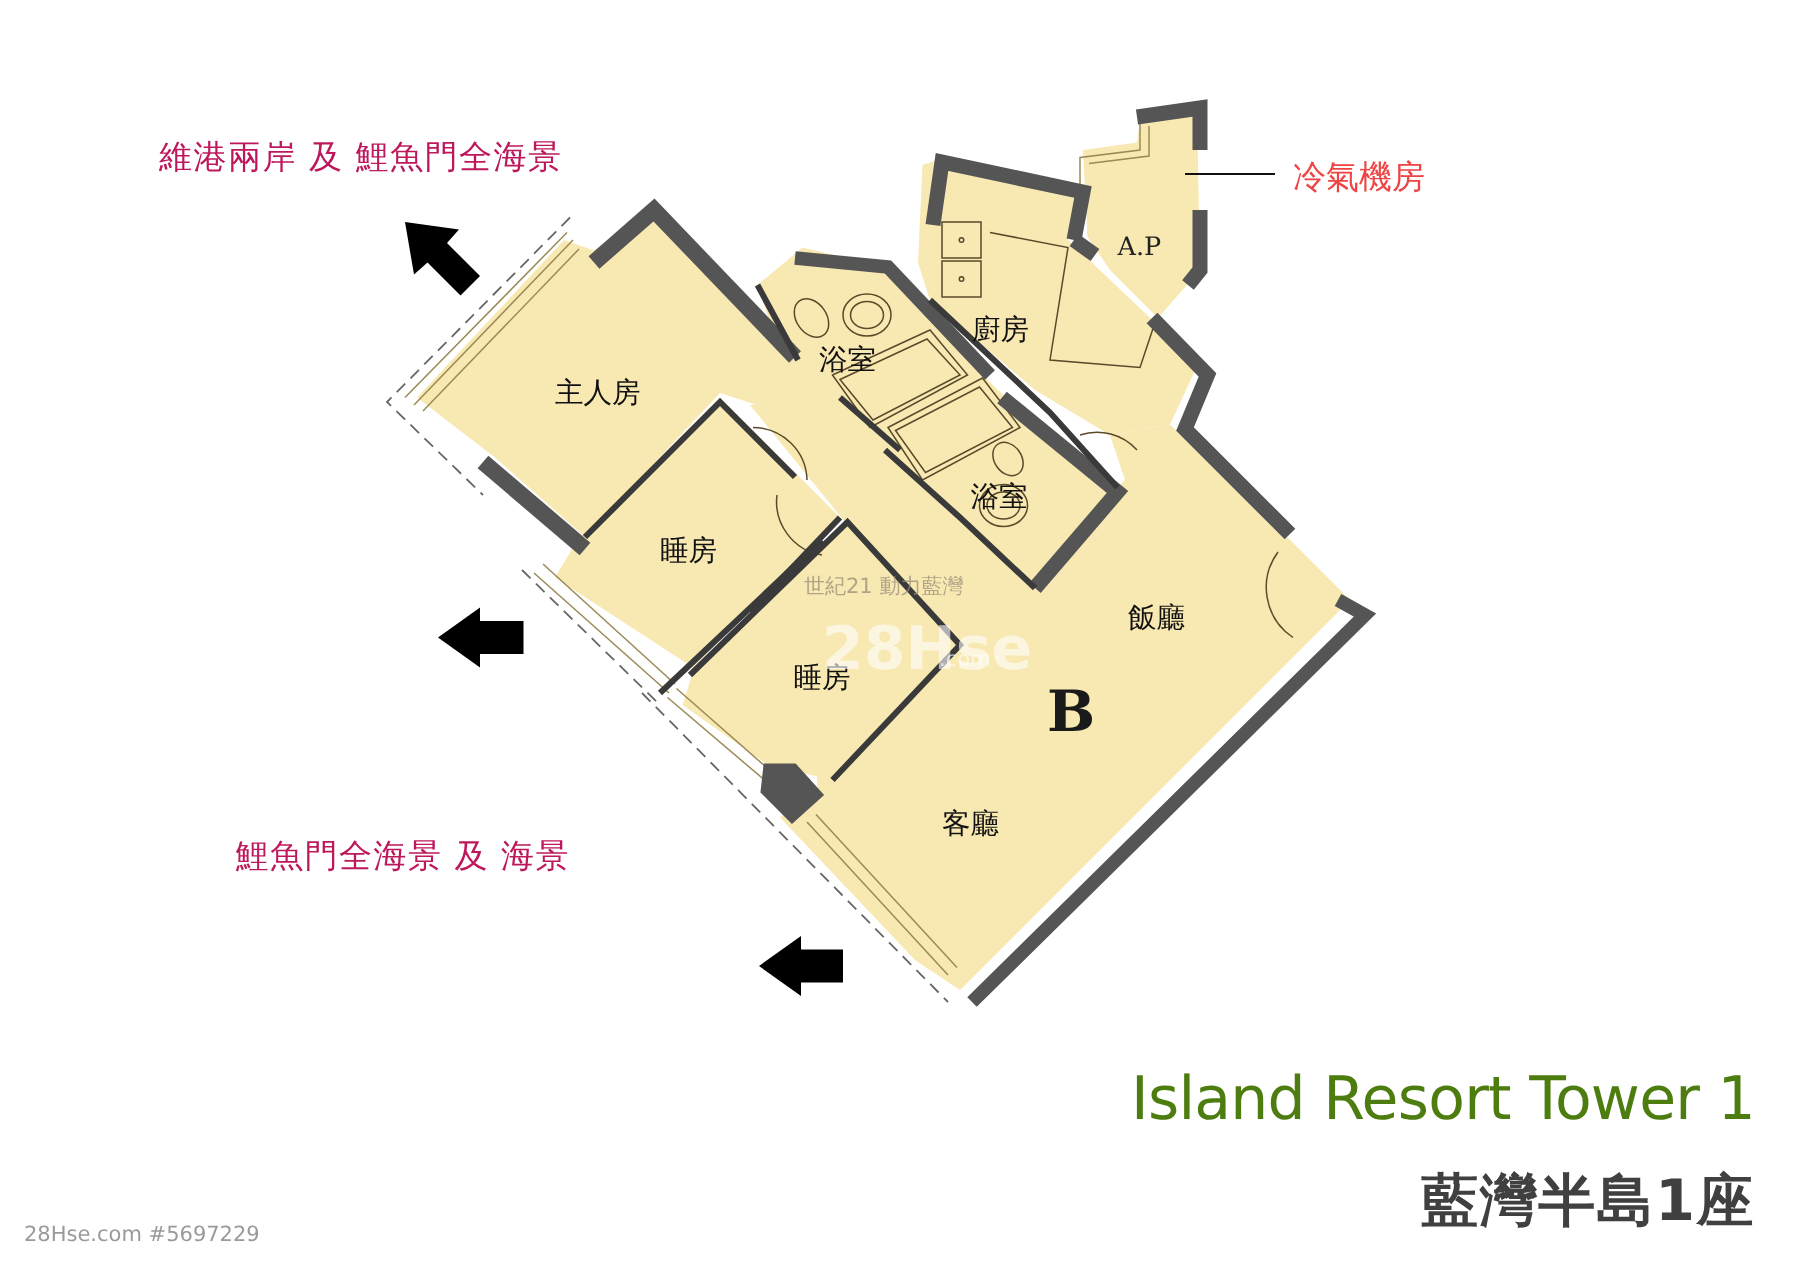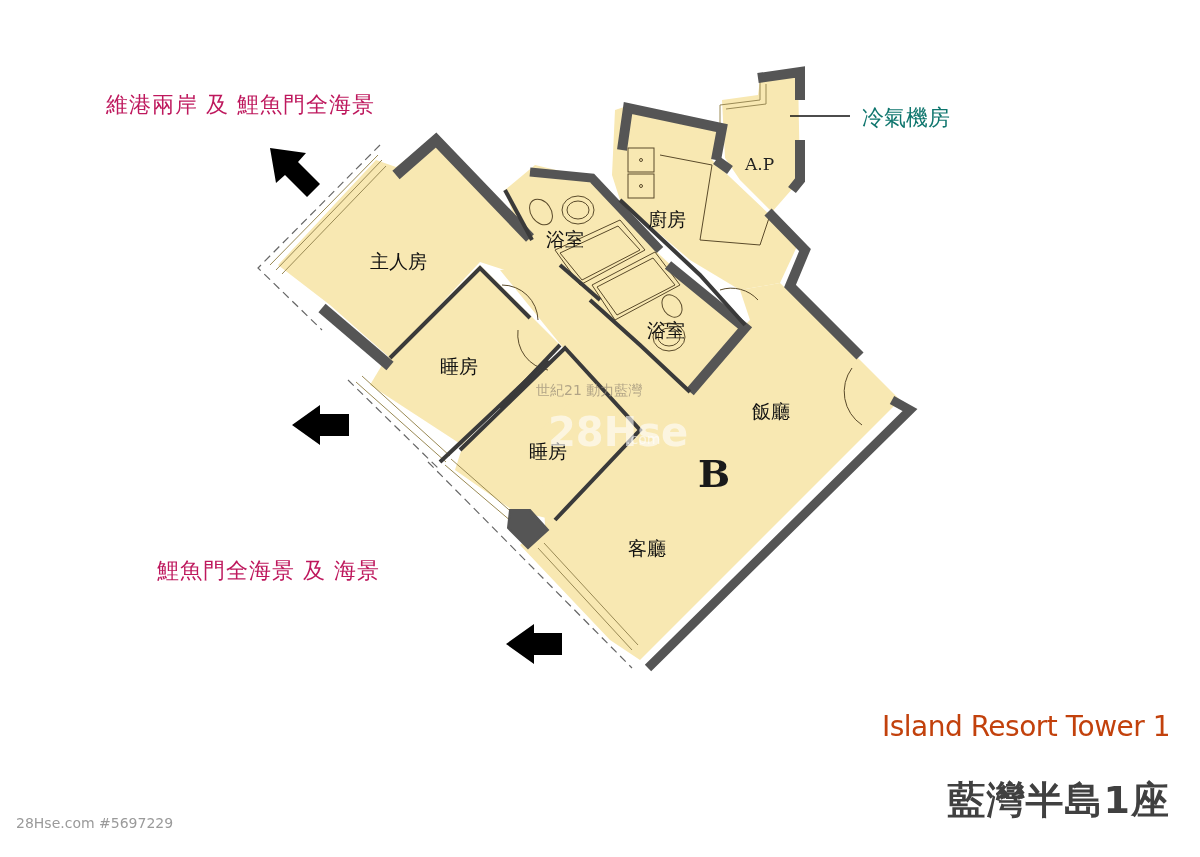--- a/index.html
+++ b/index.html
@@ -1,21 +1,21 @@
 <!DOCTYPE html>
 <html><head>
   <meta charset="utf-8">
   <style>
     html, body { margin: 0; padding: 0; background: #ffffff; }
     body { width: 1200px; height: 857px; position: relative; overflow: hidden;
            font-family: "DejaVu Sans", "Liberation Sans", sans-serif; }
     .abs { position: absolute; }
     .view-label { font-size: 22px; color: #be185d; letter-spacing: 1px; white-space: nowrap; }
-    .ac-label { font-size: 22px; color: #0f766e; white-space: nowrap; }
-    .title-en { font-family: "DejaVu Sans", "Liberation Sans", sans-serif; font-size: 28px; color: #c2410c;
+    .ac-label { font-size: 22px; color: #ef4444; white-space: nowrap; }
+    .title-en { font-family: "DejaVu Sans", "Liberation Sans", sans-serif; font-size: 40px; color: #4d7c0f;
                 right: 30px; top: 710px; white-space: nowrap; letter-spacing: -0.5px; text-align: center; }
     .title-zh { font-size: 38px; color: #404040; right: 30px; top: 775px; font-weight: bold;
                 white-space: nowrap; letter-spacing: 1px; }
     .footer-id { font-family: "DejaVu Sans", sans-serif; font-size: 14px; color: #9a9a9a;
                  left: 16px; top: 815px; white-space: nowrap; }
     svg#plan { position: absolute; left: 0; top: 0; }
     .room { font-family: "DejaVu Sans", sans-serif; font-size: 19px; fill: #111; }
     .room-ap { font-family: "DejaVu Serif", "Liberation Serif", serif; font-size: 17px; fill: #222; }
     .unit { font-family: "DejaVu Serif", "Liberation Serif", serif; font-size: 38px; font-weight: bold; fill: #1a1a1a; }
     .wm1 { font-family: "DejaVu Sans", sans-serif; font-size: 14px; fill: #9a8e78; opacity: 0.75; }

